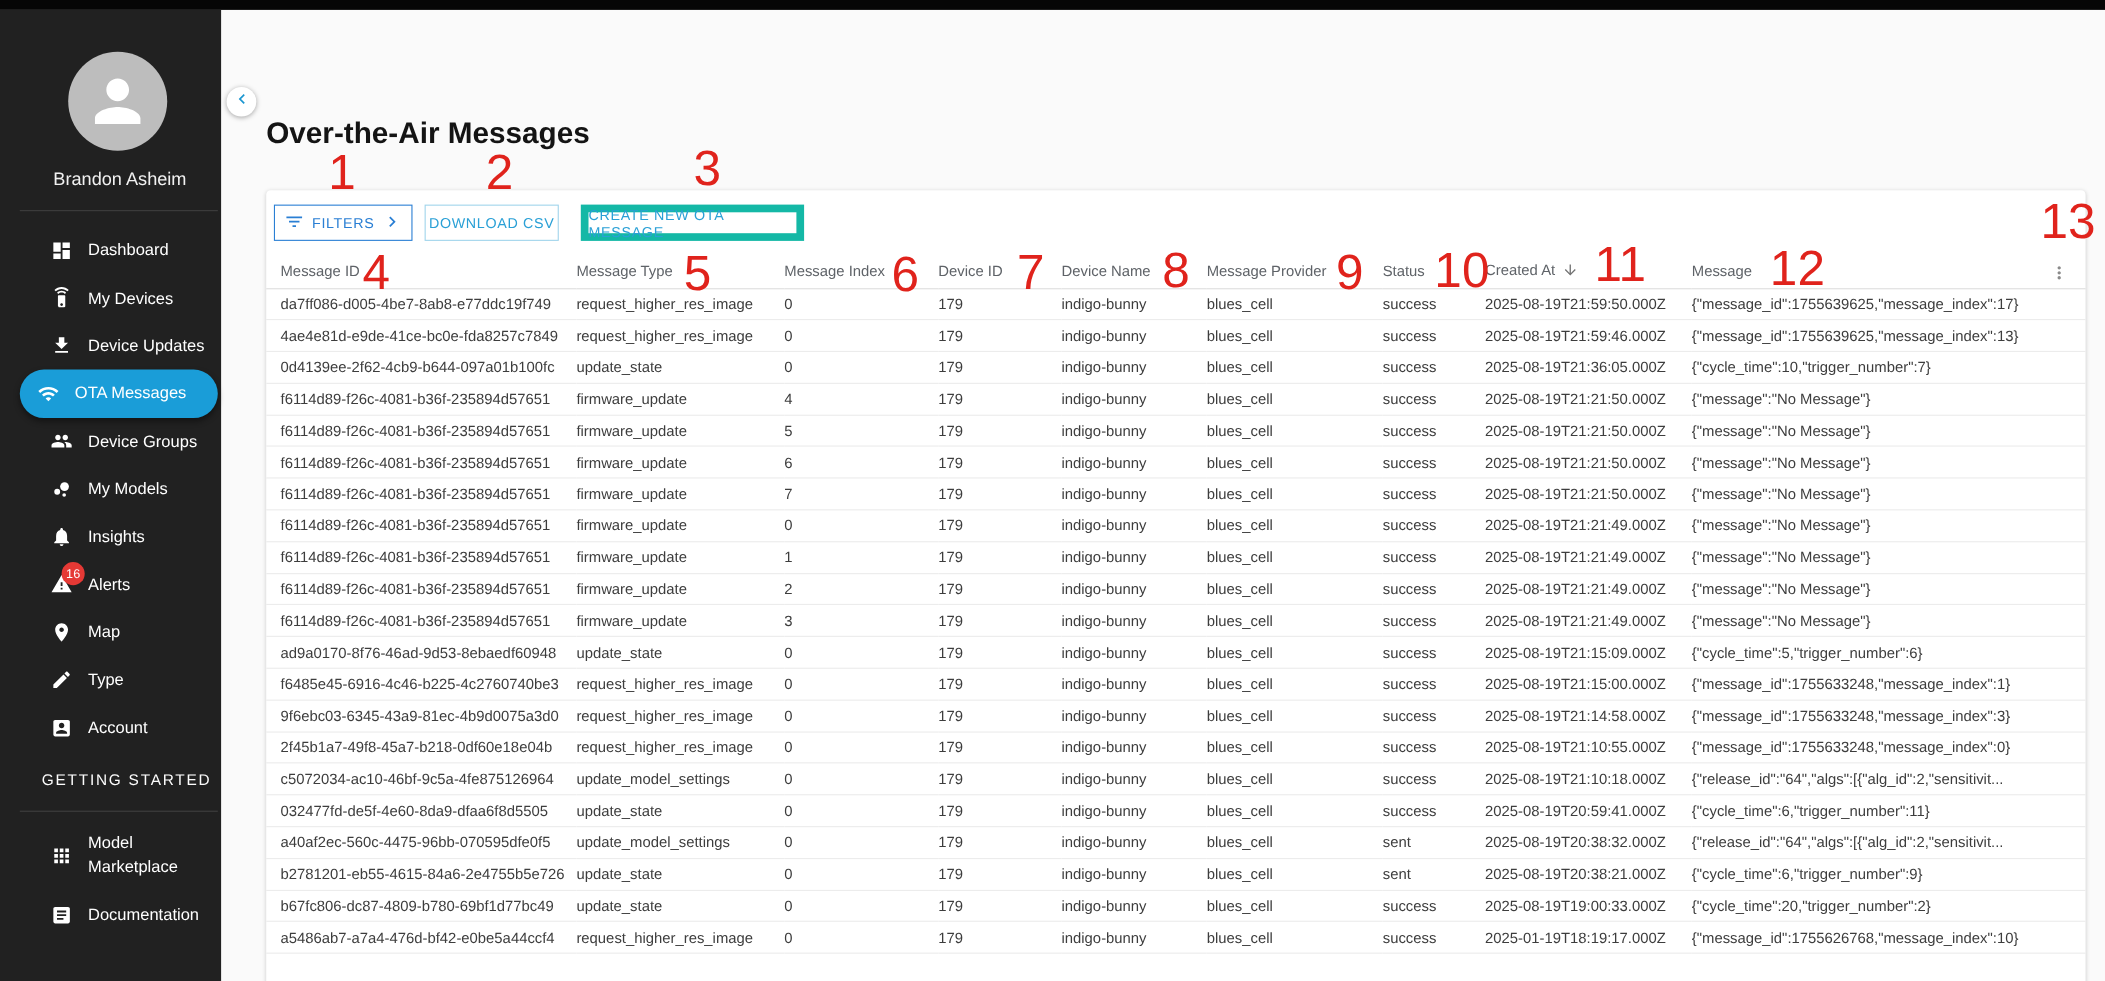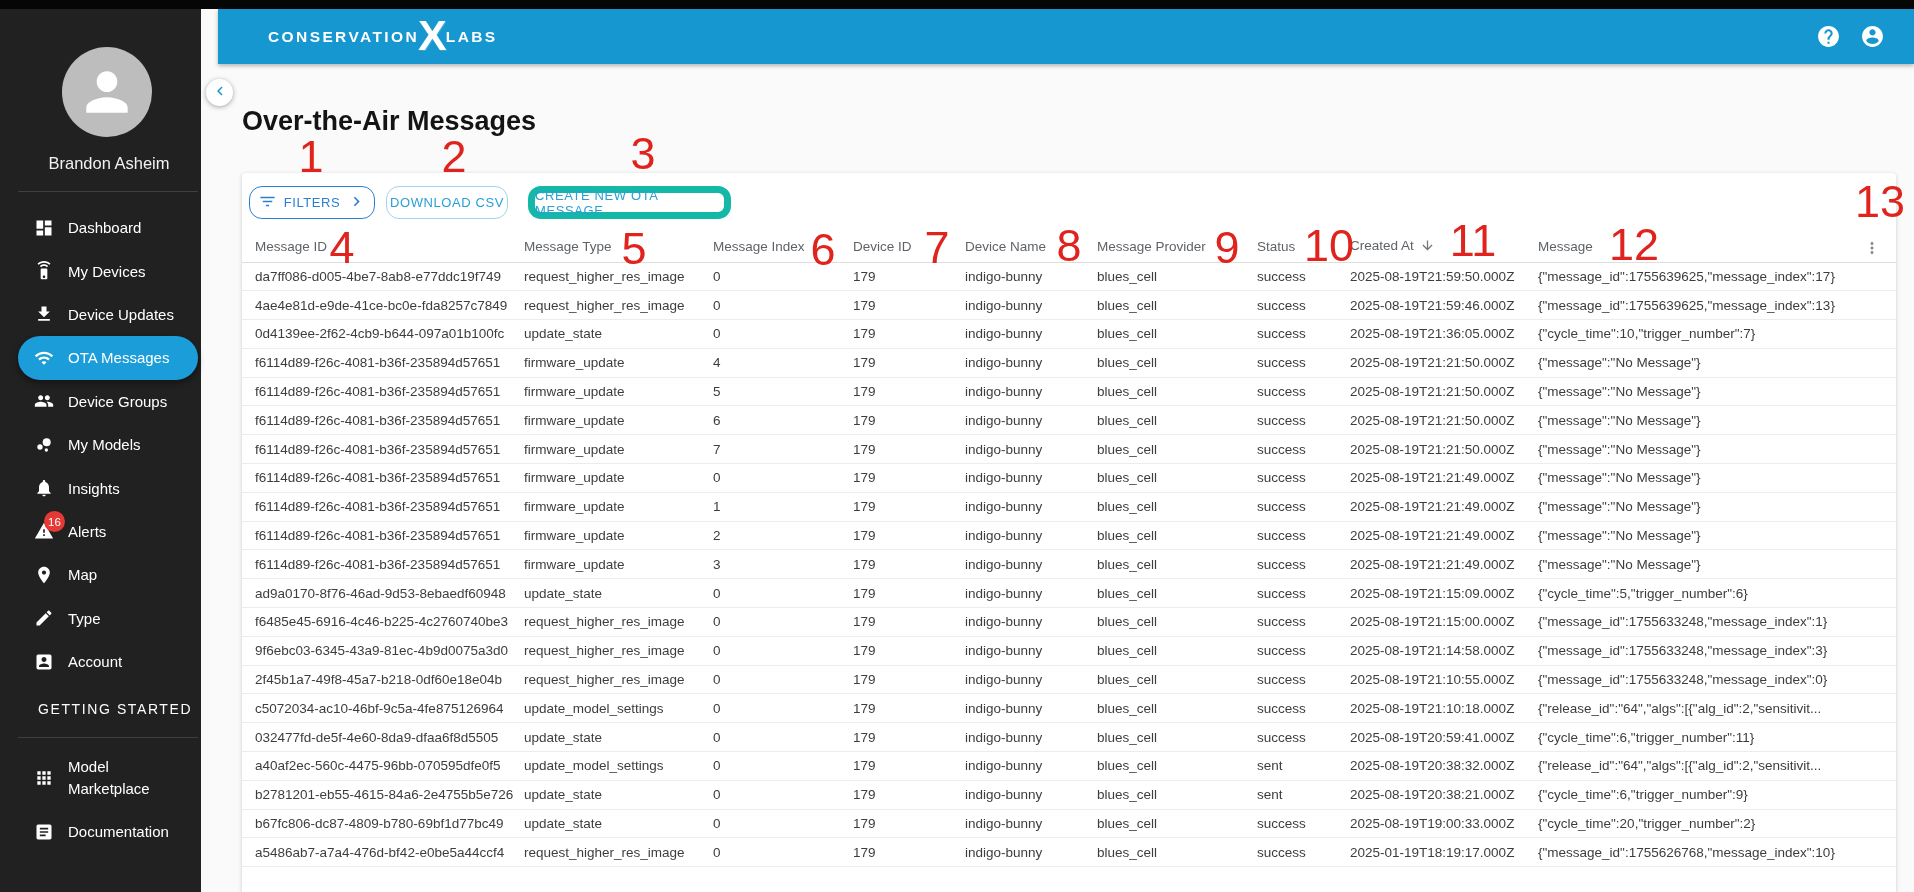--- a/index.html
+++ b/index.html
@@ -9,21 +9,21 @@
   
   .top-strip { position:absolute; left:0; top:0; width:1914px; height:9px; background:#060606; }
 
   
   .sidebar { position:absolute; left:0; top:9px; bottom:0; width:201px; background:#212121; color:#fff; }
   .avatar { position:absolute; left:62px; top:38px; width:90px; height:90px; border-radius:50%; background:#bdbdbd; display:flex; align-items:center; justify-content:center; }
   .avatar svg { width:62px; height:62px; fill:#ffffff; }
   .user-name { position:absolute; top:145px; left:0; width:218px; text-align:center; font-size:16.5px; color:#f1f1f1; }
   .side-divider { position:absolute; left:18px; width:180px; height:1px; background:#3f3f3f; }
   .nav { position:absolute; left:0; top:197px; width:218px; }
-  .nav-item { position:relative; height:43.4px; display:flex; align-items:center; padding-left:34px; cursor:pointer; }
+  .nav-item { position:relative; height:43.4px; display:flex; align-items:center; padding-left:46px; cursor:pointer; }
   .nav-item .nav-icon { width:20px; height:20px; margin-right:14px; flex:none; display:flex; align-items:center; justify-content:center; position:relative; }
   .nav-item .nav-icon svg { width:20px; height:20px; fill:#ffffff; }
   .nav-item .nav-label { font-size:15px; color:#ffffff; white-space:nowrap; }
   .nav-item.active { background:#1a9dd8; margin:0 20px 0 18px; padding-left:16px; border-radius:22px; box-shadow:0 3px 6px rgba(0,0,0,.45); }
   .badge { position:absolute; top:-10px; right:-11px; min-width:21px; height:21px; border-radius:11px; background:#e53935; color:#fff; font-size:11.5px; display:flex; align-items:center; justify-content:center; padding:0 3px; }
   .section-label { position:absolute; left:38px; top:692px; font-size:14px; letter-spacing:1.6px; color:#fdfdfd; }
   .started-nav { position:absolute; left:0; top:740px; width:218px; }
   .started-nav .nav-item.tall { height:58px; }
   .started-nav .nav-item.med { height:50px; }
   .started-nav .nav-label { white-space:normal; width:116px; line-height:1.45; }
@@ -40,21 +40,21 @@
   .appbar-icon { position:absolute; top:15px; width:25px; height:25px; cursor:pointer; }
   .appbar-icon svg { width:25px; height:25px; fill:#ffffff; }
   .icon-help { left:1598px; }
   .icon-account { left:1642px; }
 
   
   .main { position:absolute; left:218px; top:64px; right:0; bottom:0; background:#fafafa; overflow:hidden; }
   .page-title { position:absolute; left:24px; top:42px; font-size:27px; font-weight:bold; color:#141414; }
   .card { position:absolute; left:24px; top:109px; width:1654px; height:860px; background:#ffffff; border-radius:4px; box-shadow:0 1px 4px rgba(0,0,0,.18); }
 
-  .btn { position:absolute; top:13px; height:33px; border-radius:13px; background:#fff; display:flex; align-items:center; justify-content:center; gap:7px; font-size:13px; font-weight:500; letter-spacing:.6px; cursor:pointer; }
+  .btn { position:absolute; top:13px; height:33px; border-radius:0; background:#fff; display:flex; align-items:center; justify-content:center; gap:7px; font-size:13px; font-weight:500; letter-spacing:.6px; cursor:pointer; }
   .btn svg { width:19px; height:19px; }
   .btn-filters { left:7px;  width:126px; border:1px solid #2a7fd4; color:#2a7fd4; }
   .btn-filters svg { fill:#2a7fd4; }
   .btn-csv     { left:144px; width:122px; border:1px solid #a0d4ec; color:#2aa0d6; }
   .btn-create  { left:286px; width:203px; border:7px solid #14b8a6; color:#2aa0d6; }
 
   .table-wrap { position:absolute; left:0; right:0; top:59px; }
   table { width:100%; border-collapse:collapse; table-layout:fixed; }
   th { height:30px; text-align:left; font-weight:400; font-size:13.5px; color:#5f6368; border-bottom:1px solid #dedede; vertical-align:middle; white-space:nowrap; overflow:hidden; }
   td { height:28.8px; font-size:13.5px; color:#3d3d3d; border-bottom:1px solid #ececec; vertical-align:middle; white-space:nowrap; overflow:hidden; }
@@ -197,37 +197,20 @@
         </div>
       </div>
   </div>
 
   <div class="collapse-btn">
     <span><svg viewBox="0 0 24 24">
           <path d="M15.41 7.41L14 6l-6 6 6 6 1.41-1.41L10.83 12z"></path>
         </svg></span>
   </div>
 
-  <div class="appbar">
-    <div class="logo">
-      <span class="word">CONSERVATION</span>
-      <span class="big-x">X</span>
-      <span class="word">LABS</span>
-    </div>
-    <div class="appbar-icon icon-help">
-      <svg viewBox="0 0 24 24">
-          <path d="M12 2C6.48 2 2 6.48 2 12s4.48 10 10 10 10-4.48 10-10S17.52 2 12 2zm1 17h-2v-2h2v2zm2.07-7.75l-.9.92C13.45 12.9 13 13.5 13 15h-2v-.5c0-1.1.45-2.1 1.17-2.83l1.24-1.26c.37-.36.59-.86.59-1.41 0-1.1-.9-2-2-2s-2 .9-2 2H8c0-2.21 1.79-4 4-4s4 1.79 4 4c0 .88-.36 1.68-.93 2.25z"></path>
-        </svg>
-    </div>
-    <div class="appbar-icon icon-account">
-      <svg viewBox="0 0 24 24">
-          <path d="M12 2C6.48 2 2 6.48 2 12s4.48 10 10 10 10-4.48 10-10S17.52 2 12 2zm0 3c1.66 0 3 1.34 3 3s-1.34 3-3 3-3-1.34-3-3 1.34-3 3-3zm0 14.2c-2.5 0-4.71-1.28-6-3.22.03-1.99 4-3.08 6-3.08 1.99 0 5.97 1.09 6 3.08-1.29 1.94-3.5 3.22-6 3.22z"></path>
-        </svg>
-    </div>
-  </div>
 
   <div class="main">
     <div class="page-title">Over-the-Air Messages</div>
 
     <div class="card">
       <div class="btn btn-filters">
         <span><svg viewBox="0 0 24 24">
               <path d="M10 18h4v-2h-4v2zM3 6v2h18V6H3zm3 7h12v-2H6v2z"></path>
             </svg></span>
         <span>FILTERS</span>

